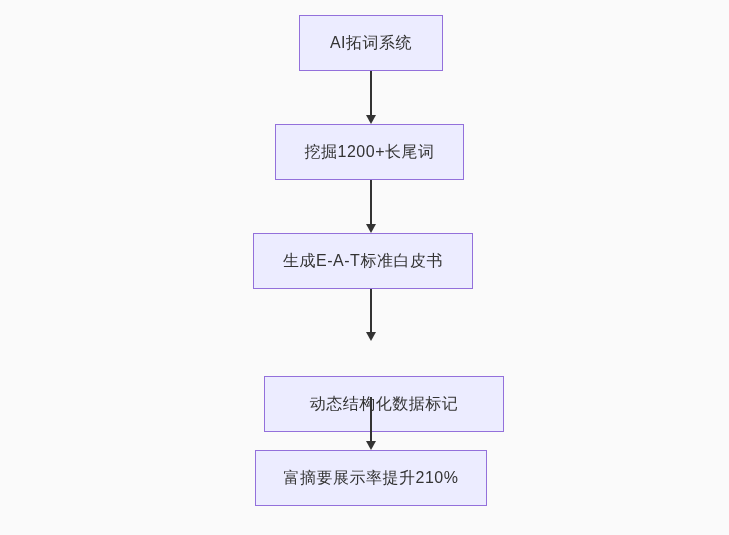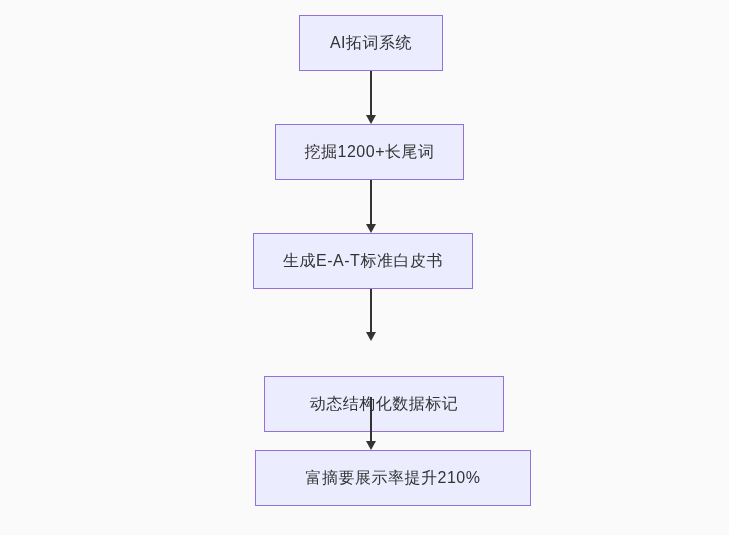--- a/index.html
+++ b/index.html
@@ -52,21 +52,21 @@
     height: 0;
     border-left: 5px solid transparent;
     border-right: 5px solid transparent;
     border-top: 9px solid var(--edge-color, #333333);
   }
   
   .n1 { left: 299px; top: 15px;  width: 144px; }
   .n2 { left: 275px; top: 124px; width: 189px; text-align: right; }
   .n3 { left: 253px; top: 233px; width: 220px; }
   .n4 { left: 264px; top: 341px; width: 240px; margin-top: 35px; }
-  .n5 { left: 255px; top: 450px; width: 276px; }
+  .n5 { left: 255px; top: 450px; width: 232px; }
   
   .e1 { left: 365px; top: 71px;  height: 53px; }
   .e2 { left: 365px; top: 180px; height: 53px; }
   .e3 { left: 365px; top: 289px; height: 52px; }
   .e4 { left: 365px; top: 397px; height: 53px; }
 </style>
 </head>
 <body>
 
 <div class="canvas">

